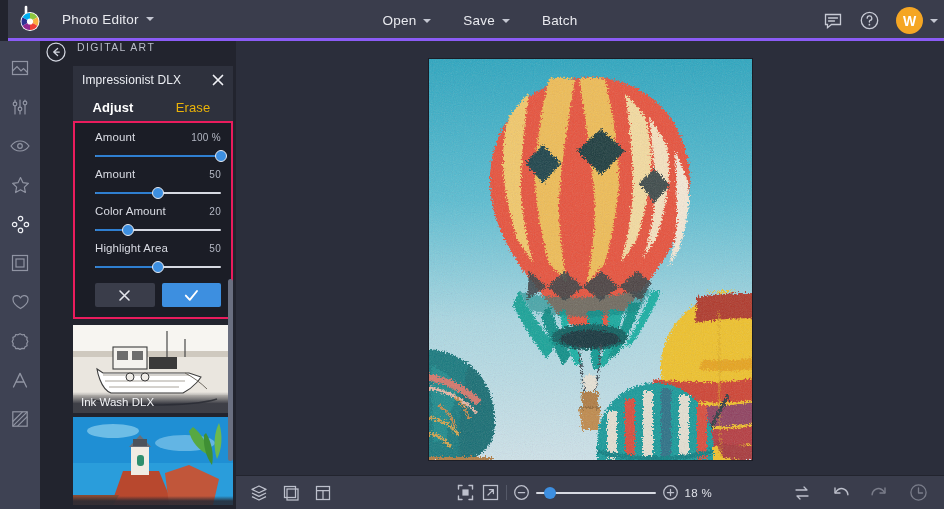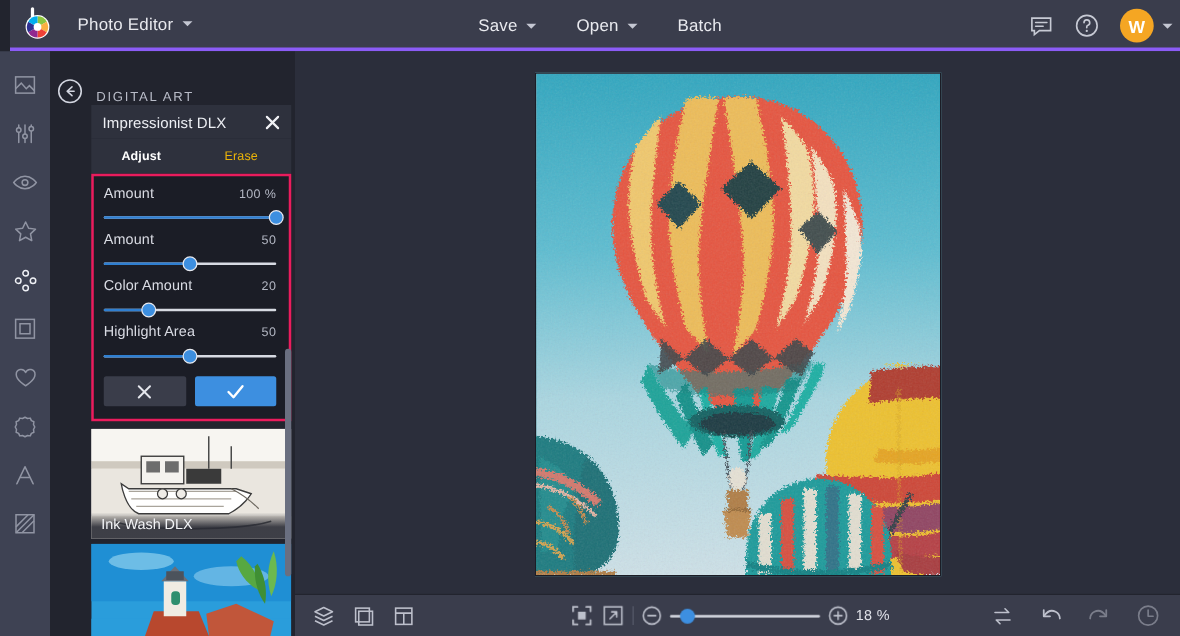--- a/index.html
+++ b/index.html
@@ -59,44 +59,44 @@
     cursor: pointer; border-radius: 3px; opacity: .62;
   }
   .rail-item.active { opacity: 1; }
 
   
   .panel {
     position: absolute; left: 40px; top: 41px; width: 196px; height: 468px;
     background: #22242e; overflow: hidden;
   }
   .panel-head {
-    display: flex; align-items: flex-end; gap: 10px;
-    height: 43px; padding-left: 5px;
+    display: flex; align-items: flex-start; gap: 10px;
+    height: 25px; padding-left: 5px;
   }
   .back-btn { width: 22px; height: 22px; cursor: pointer; flex: 0 0 auto; }
   .panel-title {
     color: #b9bcc8; font-size: 10.5px; letter-spacing: 1.4px; font-weight: normal;
   }
   .effect-card { margin: 0 0 0 33px; width: 160px; }
   .effect-head {
     background: #2e313d; height: 27px; display: flex; align-items: center;
     justify-content: space-between; padding: 8px 9px;
   }
   .effect-name { color: #eceef3; font-size: 12px; letter-spacing: .1px; }
   .close-x { cursor: pointer; display: flex; }
   .tabs { background: #2e313d; height: 28px; display: flex; align-items: center; }
   .tab {
-    flex: 1; text-align: center; font-size: 10px; cursor: pointer; letter-spacing: .1px;
+    flex: 1; text-align: center; font-size: 13px; cursor: pointer; letter-spacing: .1px;
   }
   .tab.active { color: #ffffff; font-weight: bold; }
   .tab.inactive { color: #eab308; }
 
   .sliders {
     border: 2px solid #ea1c5d; background: #1b1d26;
-    padding: 8px 10px 10px 8px;
+    padding: 8px 10px 10px 20px;
   }
   .slider-row { margin-bottom: 6px; }
   .slider-label {
     display: flex; justify-content: space-between; align-items: baseline;
     margin-bottom: 7px;
   }
   .slider-name { color: #d9dbe3; font-size: 11.5px; letter-spacing: .1px; }
   .slider-val { color: #b3b7c3; font-size: 10px; letter-spacing: .3px; }
   .track {
     position: relative; height: 12px; cursor: pointer;
@@ -196,25 +196,25 @@
       </svg>
     </div>
 
     <div class="app-menu">
       <span>Photo Editor</span>
       <span class="caret"></span>
     </div>
 
     <div class="top-center">
       <div class="tbtn">
+        <span>Open</span>
+        <span class="caret"></span>
+      </div>
+      <div class="tbtn">
         <span>Save</span>
-        <span class="caret"></span>
-      </div>
-      <div class="tbtn">
-        <span>Open</span>
         <span class="caret"></span>
       </div>
       <div class="tbtn">
         <span>Batch</span>
       </div>
     </div>
 
     <div class="top-right">
       <div class="icon-btn">
         <svg width="20" height="20" viewBox="0 0 20 20" fill="none" stroke="#d3d6e0" stroke-width="1.3">

